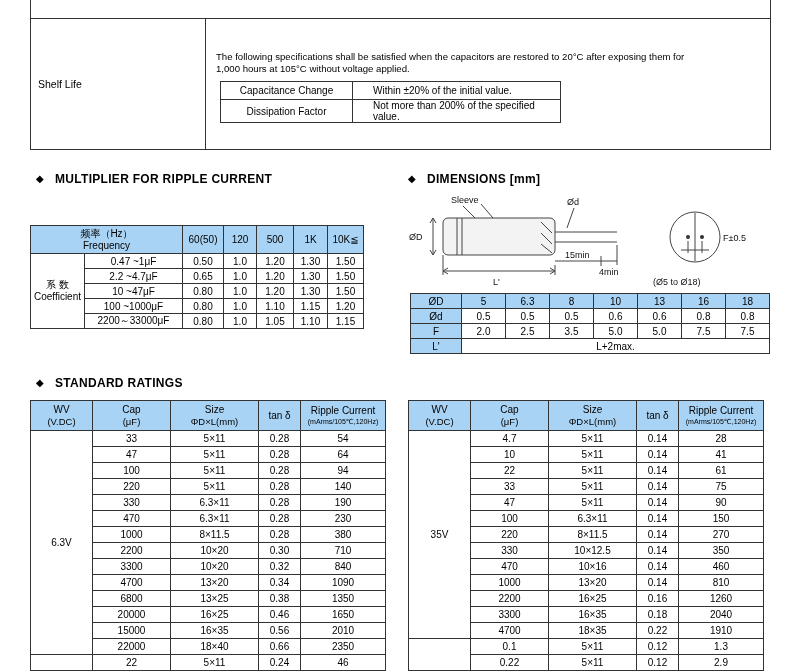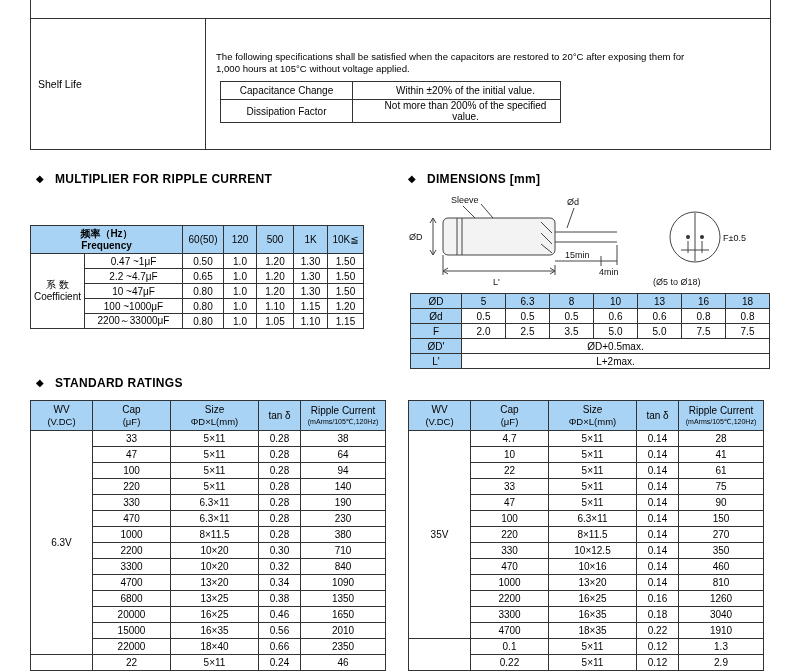--- a/index.html
+++ b/index.html
@@ -16,33 +16,33 @@
   #shelf{left:30px;top:0;width:741px;height:150px;}
   .stub{position:absolute;top:0;width:1px;height:19px;background:var(--bd);}
   .stub.l{left:0;} .stub.r{right:0;}
   #shelf-outer{position:absolute;left:0;top:18px;width:741px;height:132px;border:1px solid var(--bd);display:flex;}
   #shelf-label{width:175px;border-right:1px solid var(--bd);display:flex;align-items:center;padding-left:7px;font-size:10.5px;}
   #shelf-right{flex:1;padding:5px 0 0 10px;margin-top:27px;}
   .desc{font-size:9.6px;line-height:12px;white-space:nowrap;}
   #spec-table{margin:6px 0 0 4px;font-size:10px;}
   #spec-table td{height:18px;}
   #spec-table td.item{width:132px;}
-  #spec-table td.val{width:208px;text-align:center;padding-left:20px;}
+  #spec-table td.val{width:208px;text-align:left;padding-left:20px;}
 
   
   .sec-title{display:flex;align-items:center;gap:11px;font-size:12px;font-weight:bold;letter-spacing:.3px;}
   .diamond{font-size:10px;line-height:1;}
   #title-mult{left:36px;top:172px;}
   #title-dim{left:408px;top:172px;}
   #title-std{left:36px;top:376px;}
 
   
   #mult-table{left:30px;top:225px;width:333px;table-layout:fixed;font-size:10px;}
   #mult-table thead th{height:28px;vertical-align:middle;}
-  #mult-table thead div{line-height:12px;font-weight:bold;}
+  #mult-table thead div{line-height:12px;}
   #mult-table tbody td{height:15px;}
   #mult-table tbody td div{line-height:12px;}
 
   
   #dim-svg{left:405px;top:192px;width:370px;height:98px;}
   #dim-svg text{font-size:9px;fill:#111;font-family:"Liberation Sans","DejaVu Sans",sans-serif;}
   #dim-svg .shape{stroke:#444;fill:none;stroke-width:1;}
   #dim-table{left:410px;top:293px;width:359px;table-layout:fixed;font-size:10px;}
   #dim-table td{height:15px;}
 
@@ -251,24 +251,20 @@
           <td class="hdr">F</td>
           <td>2.0</td>
           <td>2.5</td>
           <td>3.5</td>
           <td>5.0</td>
           <td>5.0</td>
           <td>7.5</td>
           <td>7.5</td>
         </tr>
         <tr>
-          <td class="hdr">ØD'</td>
-          <td colspan="7">ØD+0.5max.</td>
-        </tr>
-        <tr>
           <td class="hdr">L'</td>
           <td colspan="7">L+2max.</td>
         </tr>
       </tbody>
   </table>
 
   <table id="rat-left" class="abs ratings">
     <colgroup>
       <col style="width:62px">
         <col style="width:78px">
@@ -298,21 +294,21 @@
           <div class="tiny">(mArms/105℃,120Hz)</div>
         </th>
       </tr>
     </thead>
     <tbody>
         <tr>
           <td rowspan="14">6.3V</td>
           <td>33</td>
           <td>5×11</td>
           <td>0.28</td>
-          <td>38</td>
+          <td>54</td>
         </tr>
         <tr>
           <td>47</td>
           <td>5×11</td>
           <td>0.28</td>
           <td>64</td>
         </tr>
         <tr>
           <td>100</td>
           <td>5×11</td>
@@ -491,21 +487,21 @@
         <tr>
           <td>2200</td>
           <td>16×25</td>
           <td>0.16</td>
           <td>1260</td>
         </tr>
         <tr>
           <td>3300</td>
           <td>16×35</td>
           <td>0.18</td>
-          <td>3040</td>
+          <td>2040</td>
         </tr>
         <tr>
           <td>4700</td>
           <td>18×35</td>
           <td>0.22</td>
           <td>1910</td>
         </tr>
         <tr>
           <td rowspan="2"></td>
           <td>0.1</td>

